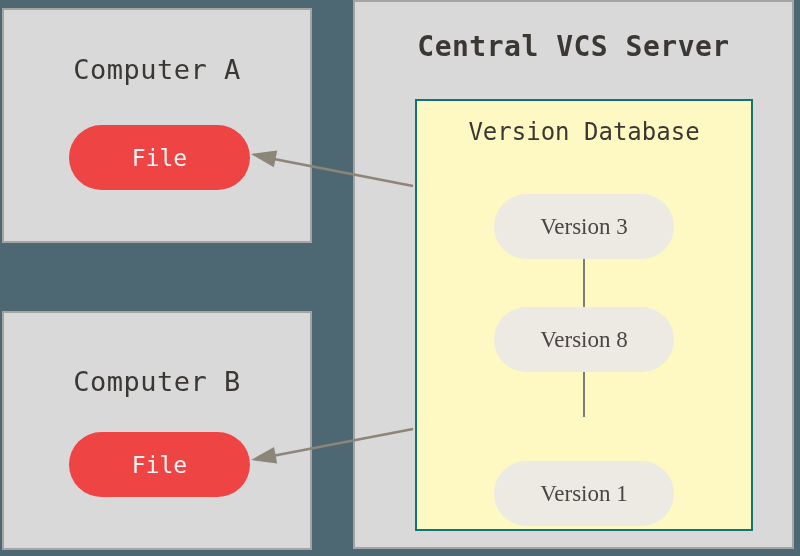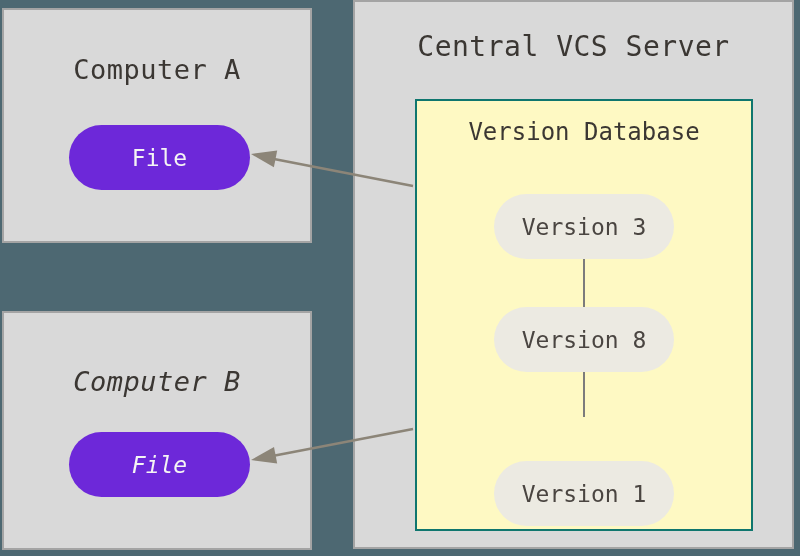--- a/index.html
+++ b/index.html
@@ -16,48 +16,48 @@
     font-family: "DejaVu Sans Mono", "Liberation Mono", monospace;
     color: #3b3733;
   }
   .panel {
     position: absolute;
     box-sizing: border-box;
     background: #d9d9d9;
     border: 2px solid #a4a4a4;
   }
   #computer-a { left: 2px;   top: 8px;   width: 310px; height: 235px; }
-  #computer-b { left: 2px;   top: 311px; width: 310px; height: 239px; font-style: italic; }
+  #computer-b { left: 2px;   top: 311px; width: 310px; height: 239px; }
   #server     { left: 353px; top: 0px;   width: 441px; height: 549px; }
   .panel-title {
     position: absolute;
     left: 0; right: 0;
     text-align: center;
     font-size: 27px;
     letter-spacing: 0.5px;
     white-space: nowrap;
   }
   #computer-a .panel-title { top: 44px; }
   #computer-b .panel-title { top: 53px; }
-  #server .panel-title     { top: 28px; font-size: 28px; }
+  #server .panel-title     { top: 28px; font-size: 28px; font-weight: bold; }
   .pill {
     position: absolute;
     box-sizing: border-box;
     border-radius: 33px;
     display: flex;
     align-items: center;
     justify-content: center;
     font-size: 23px;
     white-space: nowrap;
   }
   .file-pill {
     left: 65px;
     width: 181px;
     height: 65px;
-    background: #6d28d9;
+    background: #ef4444;
     color: #f4f4f4;
   }
   #computer-a .file-pill { top: 115px; }
   #computer-b .file-pill { top: 119px; }
   .db-box {
     position: absolute;
     box-sizing: border-box;
     left: 60px; top: 97px;
     width: 338px; height: 432px;
     background: #fef9c3;
@@ -70,20 +70,21 @@
     text-align: center;
     font-size: 24px;
     white-space: nowrap;
   }
   .version-pill {
     left: 77px;
     width: 180px;
     height: 65px;
     background: #eceae2;
     color: #4a4541;
+    font-family: Liberation Serif, serif;
   }
   #version-pill-0 { top: 93px; }
   #version-pill-1 { top: 206px; }
   #version-pill-2 { top: 316px; margin-top: 44px; }
   .connector {
     position: absolute;
     left: 166px;
     width: 2px;
     background: #7c7c7c;
   }

